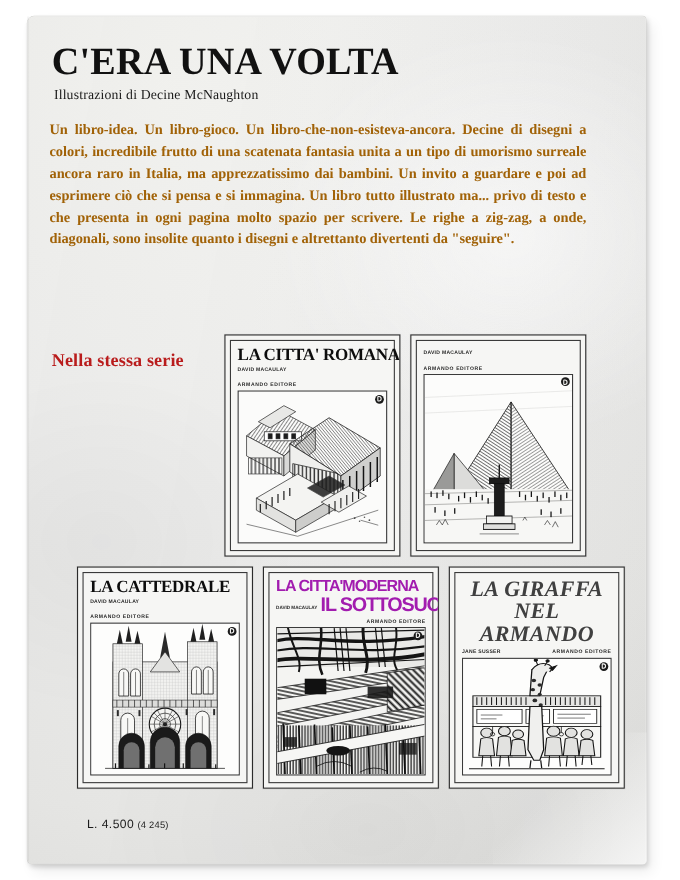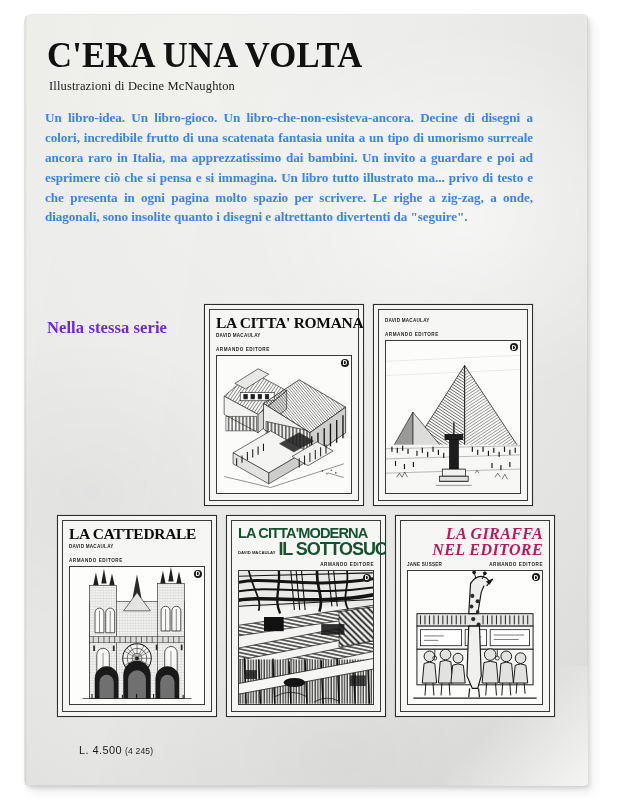--- a/index.html
+++ b/index.html
@@ -96,52 +96,52 @@
 
   
   .blurb {
     position: absolute;
     left: 45px;
     top: 108px;
     width: 488px;
     font-family: "Liberation Serif", serif;
     font-size: 13.1px;
     line-height: 1.52;
-    color: #3b82f6;
+    color: #a16207;
     text-align: justify;
     font-weight: 600;
     letter-spacing: -0.05px;
     hyphens: none;
   }
 
   
   .series-heading {
     position: absolute;
     left: 47px;
     top: 318px;
     font-family: "Liberation Serif", serif;
     font-weight: 700;
     font-size: 16.5px;
-    color: #6d28d9;
+    color: #b91c1c;
     letter-spacing: 0.1px;
   }
 
   
   .covers-grid {
     position: absolute;
     left: 38px;
     top: 304px;
     width: 510px;
   }
   .cover-row {
     display: flex;
     gap: 9px;
   }
   .cover-row.row-top { margin-left: 166px; }
-  .cover-row.row-bottom { margin-top: 9px; margin-left: 0; padding-left: 19px; }
+  .cover-row.row-bottom { margin-top: 9px; margin-left: 13px; padding-left: 19px; }
 
   .cover {
     position: relative;
     width: 158px;
     height: 200px;
     background: #f5f5f3;
     border: 1.1px solid #2b2b2b;
     box-shadow: 0 0 0 0.5px rgba(0,0,0,0.10);
     overflow: hidden;
     flex: 0 0 auto;
@@ -215,21 +215,21 @@
     border-radius: 1px 3px 3px 1px;
     box-sizing: border-box;
   }
 
   
   .cover-title-sans {
     font-family: "Liberation Sans", sans-serif;
     font-weight: 700;
     font-size: 14.6px;
     line-height: 0.96;
-    color: #14532d;
+    color: #a21caf;
     letter-spacing: -0.9px;
     white-space: nowrap;
     transform: scaleX(1.0);
     transform-origin: left center;
   }
   .cover-title-sans.sub {
     font-size: 18px;
     letter-spacing: -1.1px;
     margin-top: 1px;
   }
@@ -246,24 +246,24 @@
     color: #242424;
     padding-bottom: 2px;
     white-space: nowrap;
   }
 
   
   .cover-title-hand {
     font-family: "Liberation Serif", serif;
     font-weight: 700;
     font-style: italic;
-    font-size: 16px;
+    font-size: 20px;
     line-height: 1.02;
-    color: #be185d;
-    text-align: right;
+    color: #404040;
+    text-align: center;
     letter-spacing: 0.4px;
   }
   .giraffe-credits {
     display: flex;
     justify-content: space-between;
     align-items: center;
     margin-top: 3px;
   }
   .giraffe-credits .cover-author,
   .giraffe-credits .cover-publisher {
@@ -703,21 +703,21 @@
                   <path d="M84 148 q 14 -8 28 -1"></path>
                 </g>
               </svg>
             </div>
           </div>
         </div>
 
         <div class="cover">
           <div class="cover-inner">
             <div class="cover-title-hand">LA GIRAFFA</div>
-            <div class="cover-title-hand">NEL EDITORE</div>
+            <div class="cover-title-hand">NEL ARMANDO</div>
             <div class="giraffe-credits">
               <div class="cover-author">JANE SUSSER</div>
               <div class="cover-publisher">ARMANDO EDITORE</div>
             </div>
             <div class="cover-art">
               <span class="pub-mark"></span>
               <svg viewBox="0 0 150 150" preserveAspectRatio="none" aria-hidden="true">
                 <rect width="150" height="150" fill="#fdfdfc"></rect>
 
                 <g stroke="#1d1d1d" stroke-width="1.1" fill="none">

